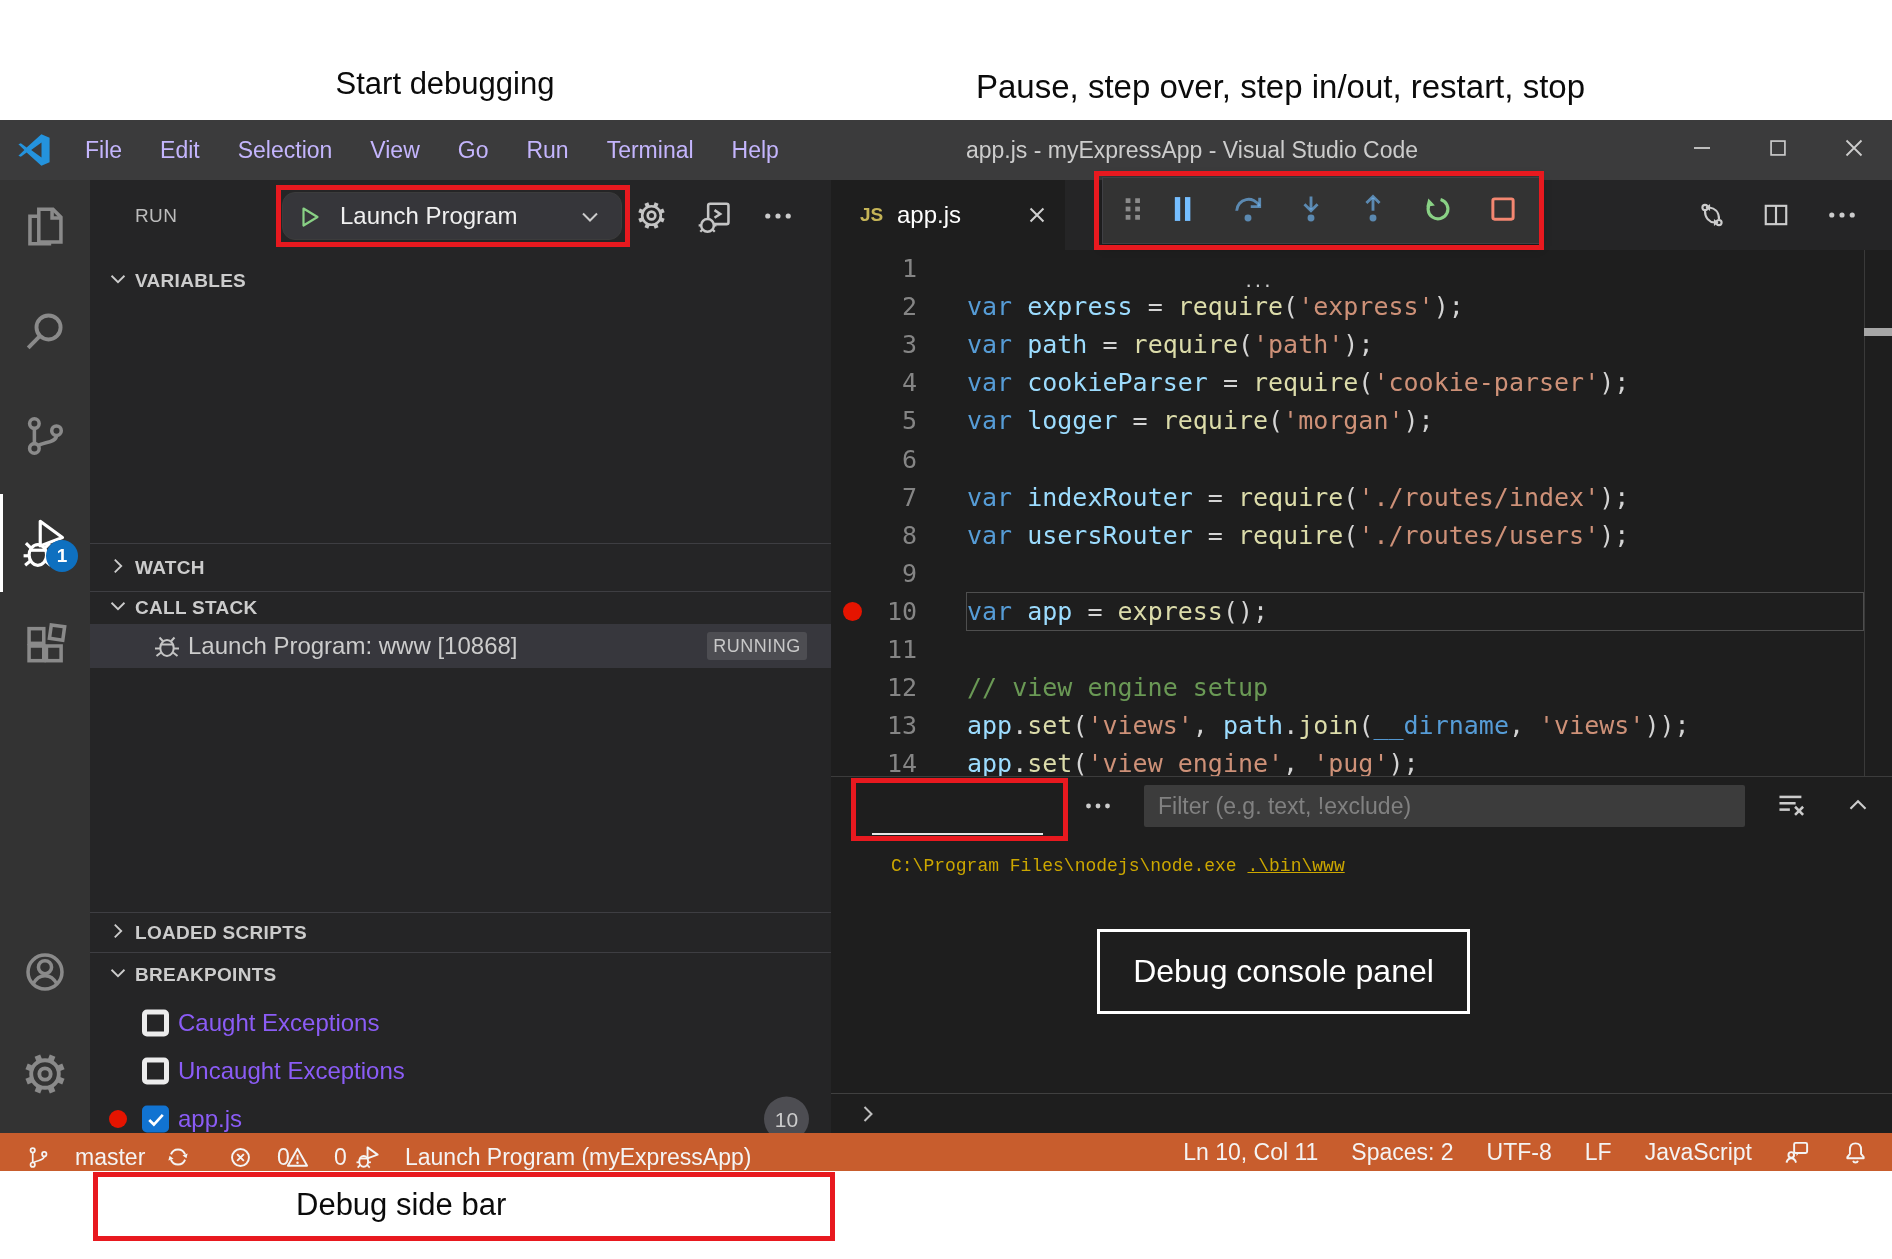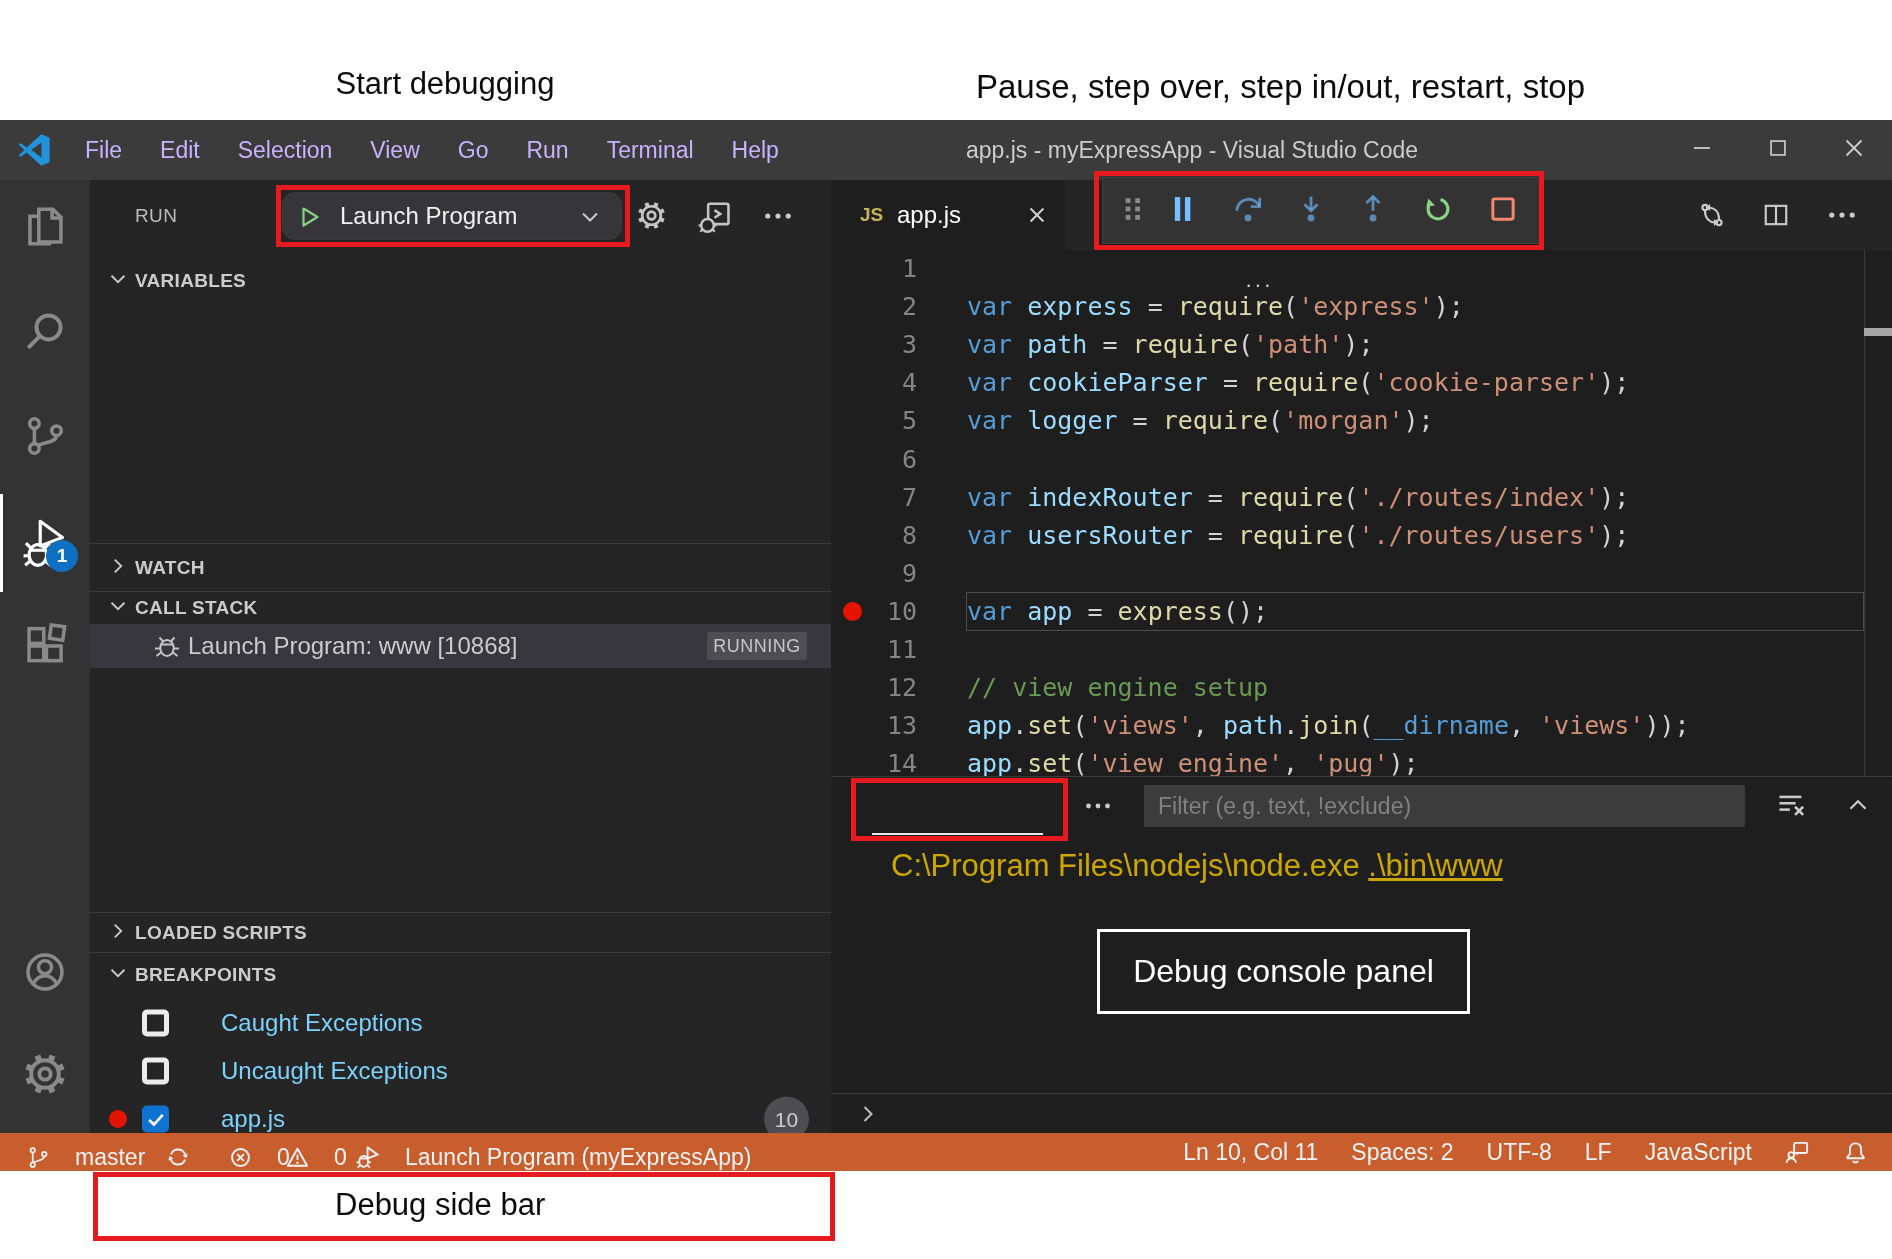--- a/index.html
+++ b/index.html
@@ -44,21 +44,21 @@
 
   #callstack-item { position:absolute; left:0; top:444px; width:100%; height:44px; background:#37373d; }
   #callstack-item .bug { position:absolute; left:64px; top:9px; }
   #callstack-item .cs-label { position:absolute; left:98px; top:0; line-height:44px; font-size:24px; color:#cccccc; white-space:nowrap; }
   #running-badge { position:absolute; left:617px; top:8px; width:100px; height:28px; background:#4d4d52; border-radius:3px; color:#c8c8c8; font-size:18px; letter-spacing:.5px; display:flex; align-items:center; justify-content:center; }
 
   .bp-row { position:absolute; left:0; width:100%; height:46px; }
   .bp-check { position:absolute; left:52px; top:50%; transform:translateY(-50%); width:27px; height:27px; border-radius:5px; }
   .bp-check.empty { border:5.5px solid #ececec; background:transparent; }
   .bp-check.checked { background:#1173d1; display:flex; align-items:center; justify-content:center; }
-  .bp-label { position:absolute; left:88px; top:50%; transform:translateY(-50%); font-size:24px; color:#7dd3fc; white-space:nowrap;margin-left:43px; }
+  .bp-label { position:absolute; left:88px; top:50%; transform:translateY(-50%); font-size:24px; color:#8b5cf6; white-space:nowrap; }
   .bp-dot { position:absolute; left:19px; top:50%; transform:translateY(-50%); width:18px; height:18px; border-radius:50%; background:#e51400; }
   #bp-count-badge { position:absolute; left:674px; top:50%; transform:translateY(-50%); width:45px; height:45px; border-radius:50%; background:#4d4d52; color:#cccccc; font-size:21px; display:flex; align-items:center; justify-content:center; }
 
   
   #editorcol { position:absolute; left:831px; top:60px; width:1061px; height:953px; }
   #tabbar { position:absolute; left:0; top:0; width:100%; height:70px; background:#252526; }
   #tab-appjs { position:absolute; left:0; top:0; width:235px; height:70px; background:#1e1e1e; border-right:1px solid #252526; }
   #tab-js-icon { position:absolute; left:29px; top:0; line-height:70px; font-size:19px; font-weight:bold; color:#c5b457; }
   #tab-label { position:absolute; left:66px; top:0; line-height:70px; font-size:24px; color:#ffffff; }
   #tab-close { position:absolute; left:194px; top:23px; }
@@ -84,39 +84,39 @@
 
   
   #panel { position:absolute; left:0; top:596px; width:100%; height:357px; background:#1e1e1e; border-top:1px solid #3c3c3c; }
   #panel-tab { position:absolute; left:41px; top:0; height:56px; line-height:60px; font-size:20px; letter-spacing:.4px; color:#e7e7e7; }
   #panel-tab-underline { position:absolute; left:41px; top:56px; width:171px; height:2px; background:#e7e7e7; }
   #panel-dots { position:absolute; left:254px; top:16px; }
   #filter-box { position:absolute; left:313px; top:8px; width:601px; height:42px; background:#3c3c3c; border-radius:2px; }
   #filter-box .ph { position:absolute; left:14px; top:0; line-height:42px; font-size:23px; color:#818181; white-space:nowrap; }
   #panel-clear { position:absolute; left:945px; top:13px; }
   #panel-collapse { position:absolute; left:1013px; top:14px; }
-  #console-line { position:absolute; left:60px; top:70px; height:38px; line-height:38px; font-family:Liberation Sans, sans-serif; font-size:31px; color:#cca700; white-space:pre; }
+  #console-line { position:absolute; left:60px; top:70px; height:38px; line-height:38px; font-family:Liberation Mono, monospace; font-size:18px; color:#cca700; white-space:pre; }
   #console-line a { color:#cca700; text-decoration:underline; }
   #panel-sep { position:absolute; left:0; top:316px; width:100%; height:1px; background:#404040; }
   #panel-prompt { position:absolute; left:24px; top:324px; }
 
   
   #console-ann-box { position:absolute; left:266px; top:152px; width:373px; height:85px; border:3px solid #ffffff; display:flex; align-items:center; justify-content:center; }
   #console-ann-box span { color:#ffffff; font-size:32px; white-space:nowrap; }
 
   
   #statusbar { position:absolute; left:0; top:1013px; width:100%; height:38px; background:#c85d2d; color:#f4f4f4; font-size:23px; }
   .sb-group { position:absolute; top:0; height:48px; display:flex; align-items:center; gap:24px; white-space:nowrap; }
   #sb-right { position:absolute; right:24px; top:0; height:38px; display:flex; align-items:center; gap:33px; white-space:nowrap; }
   .sb-item { display:flex; align-items:center; gap:8px; }
 
   
   .red-rect { position:absolute; border:5px solid #e8191f; }
 
-  #bottom-ann-text { position:absolute; left:296px; top:1187px; font-size:31px; color:#0b0b0b; white-space:nowrap;margin-left:39px; }
+  #bottom-ann-text { position:absolute; left:296px; top:1187px; font-size:31px; color:#0b0b0b; white-space:nowrap; }
 </style>
 </head>
 <body>
 
 <div class="ann-text" style="left:445px; top:66px; transform:translateX(-50%);">Start debugging</div>
 <div class="ann-text" style="left:976px; top:68px; font-size:33px;">Pause, step over, step in/out, restart, stop</div>
 
 <div id="window">
 
   <div id="titlebar">

